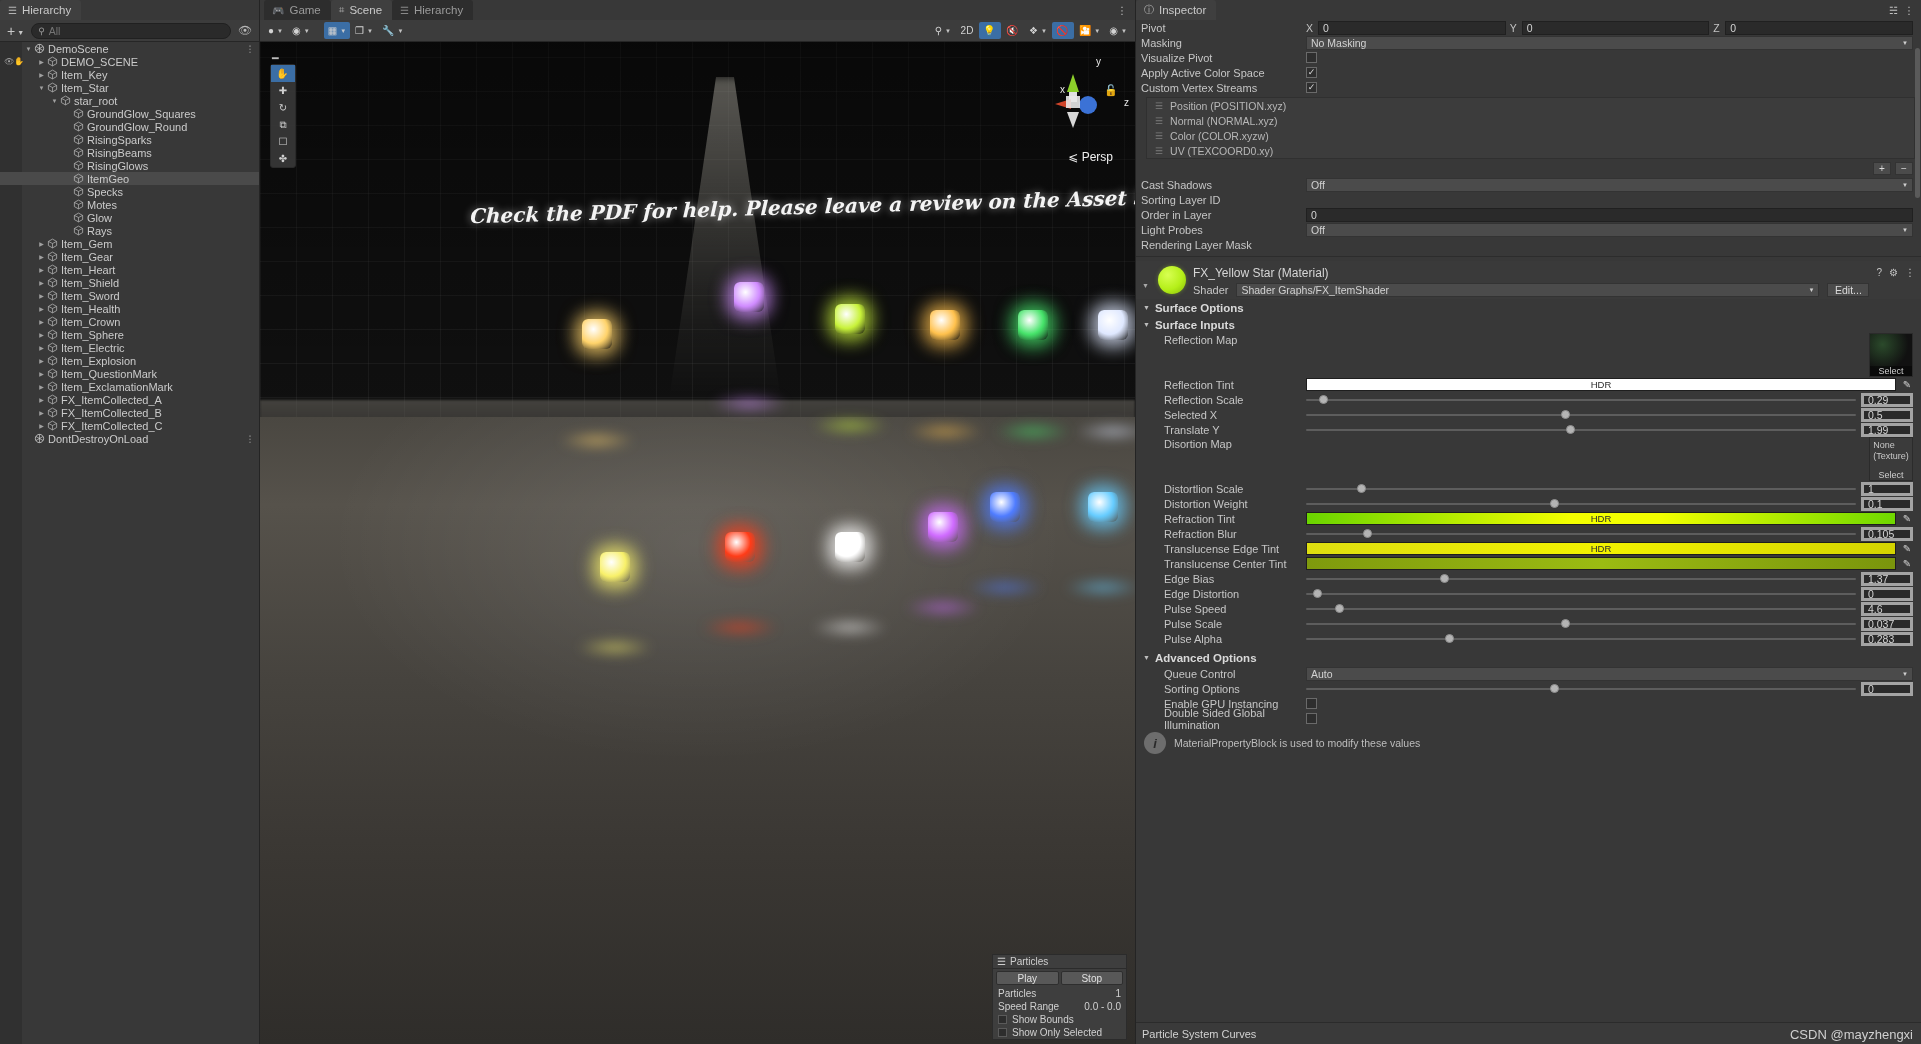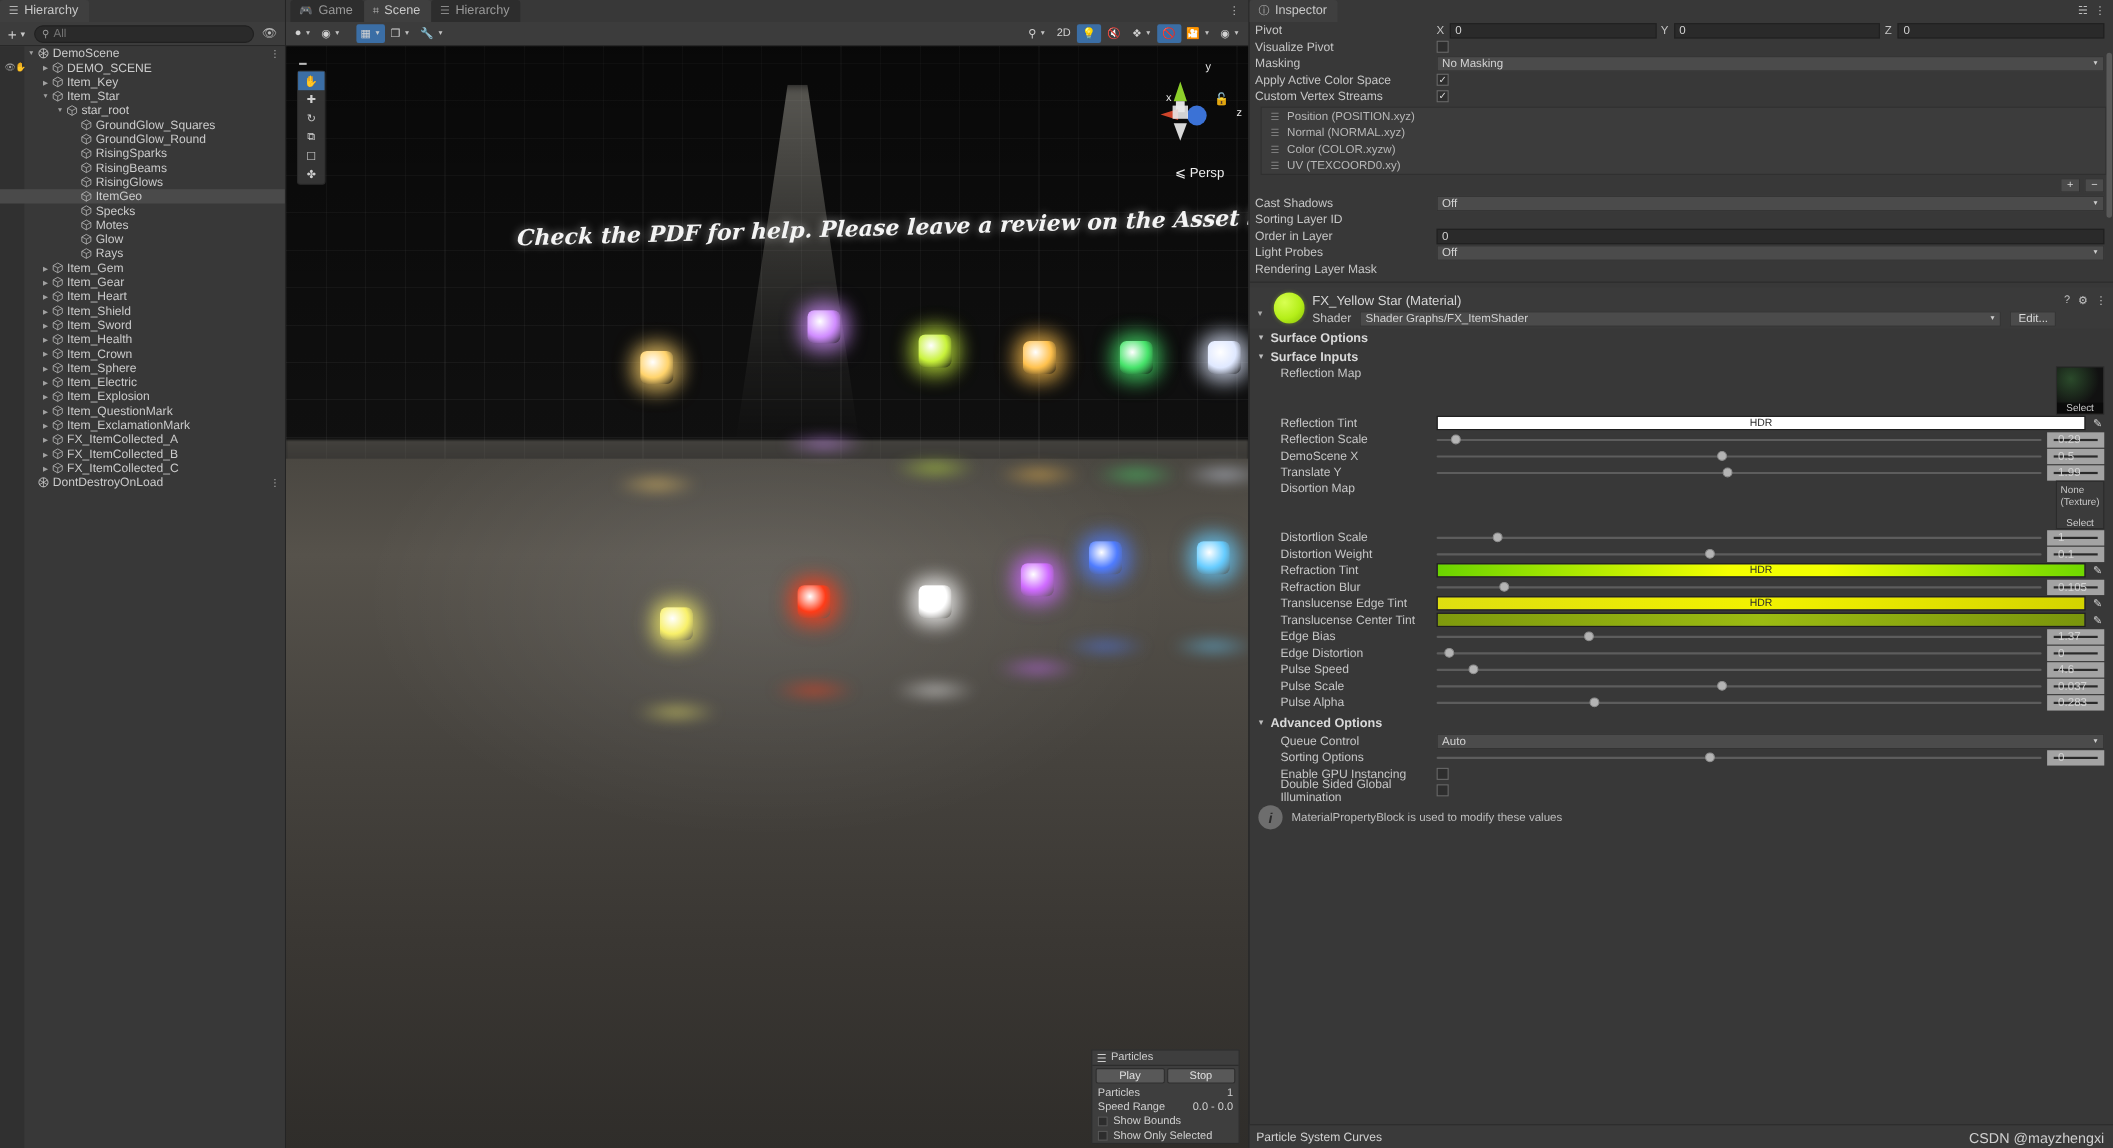--- a/index.html
+++ b/index.html
@@ -158,21 +158,21 @@
             display:flex; align-items:center; justify-content:center; font-size:10.5px;
             color:#dadada;}
   .sect{ height:17px; display:flex; align-items:center; gap:5px; padding-left:7px;
          font-size:11.5px; font-weight:bold; color:#d9d9d9;}
   .sect .car{ font-size:7px; font-weight:normal; color:#bdbdbd;}
 
   .slider{ flex:1; height:14px; position:relative; display:flex; align-items:center;}
   .strack{ position:absolute; left:0; right:0; height:2px; background:#5d5d5d; border-radius:1px;}
   .sknob{ position:absolute; width:9px; height:9px; border-radius:50%; background:#b4b4b4;
           border:1px solid #8e8e8e;}
-  .numbox{ width:52px; flex:none; height:14px; background:#2a2a2a; border:6px solid #a3a3a3;
+  .numbox{ width:52px; flex:none; height:14px; background:#2a2a2a; border:3px solid #a3a3a3;
            display:flex; align-items:center; padding-left:4px; font-size:10.5px; color:#d4d4d4;}
   .hdrbar{ flex:1; height:13px; display:flex; align-items:center; justify-content:center;
            font-size:9.5px; color:#2a2a2a; border:1px solid #1e1e1e;}
   .eyedrop{ width:12px; flex:none; color:#cfcfcf; font-size:10px; text-align:center;}
   .texslot{ width:44px; height:44px; border:1px solid #2b2b2b; position:relative;
             display:flex; align-items:flex-end; justify-content:center; flex:none;}
   .texslot .sel{ font-size:9px; color:#d0d0d0; background:#0006; width:100%;
             text-align:center; line-height:10px;}
   .texnone{ width:44px; height:44px; border:1px solid #2b2b2b; background:#3b3b3b; flex:none;
             display:flex; flex-direction:column; align-items:center; justify-content:space-between;
@@ -753,34 +753,34 @@
           <span class="ax">X</span>
           <span class="inputf">0</span>
           <span class="ax">Y</span>
           <span class="inputf">0</span>
           <span class="ax">Z</span>
           <span class="inputf">0</span>
         </div>
       </div>
 
       <div class="prow">
-        <div class="plabel">Visualize Pivot</div>
-        <div class="pfield">
-            <span class="chk"></span>
-          </div>
-      </div>
-
-      <div class="prow">
         <div class="plabel">Masking</div>
         <div class="pfield">
           <div class="drop">
             <span>No Masking</span>
             <span class="car">▼</span>
           </div>
         </div>
+      </div>
+
+      <div class="prow">
+        <div class="plabel">Visualize Pivot</div>
+        <div class="pfield">
+            <span class="chk"></span>
+          </div>
       </div>
 
       <div class="prow">
         <div class="plabel">Apply Active Color Space</div>
         <div class="pfield">
             <span class="chk">✓</span>
           </div>
       </div>
 
       <div class="prow">
@@ -899,21 +899,21 @@
             <div class="plabel ind">Reflection Scale</div>
             <div class="pfield">
               <div class="slider">
                 <div class="strack"></div>
                 <div class="sknob" style="left:calc(3% - 4px)"></div>
               </div>
               <div class="numbox">0.29</div>
             </div>
           </div>
           <div class="prow">
-            <div class="plabel ind">DemoScene X</div>
+            <div class="plabel ind">Selected X</div>
             <div class="pfield">
               <div class="slider">
                 <div class="strack"></div>
                 <div class="sknob" style="left:calc(47% - 4px)"></div>
               </div>
               <div class="numbox">0.5</div>
             </div>
           </div>
           <div class="prow">
             <div class="plabel ind">Translate Y</div>

